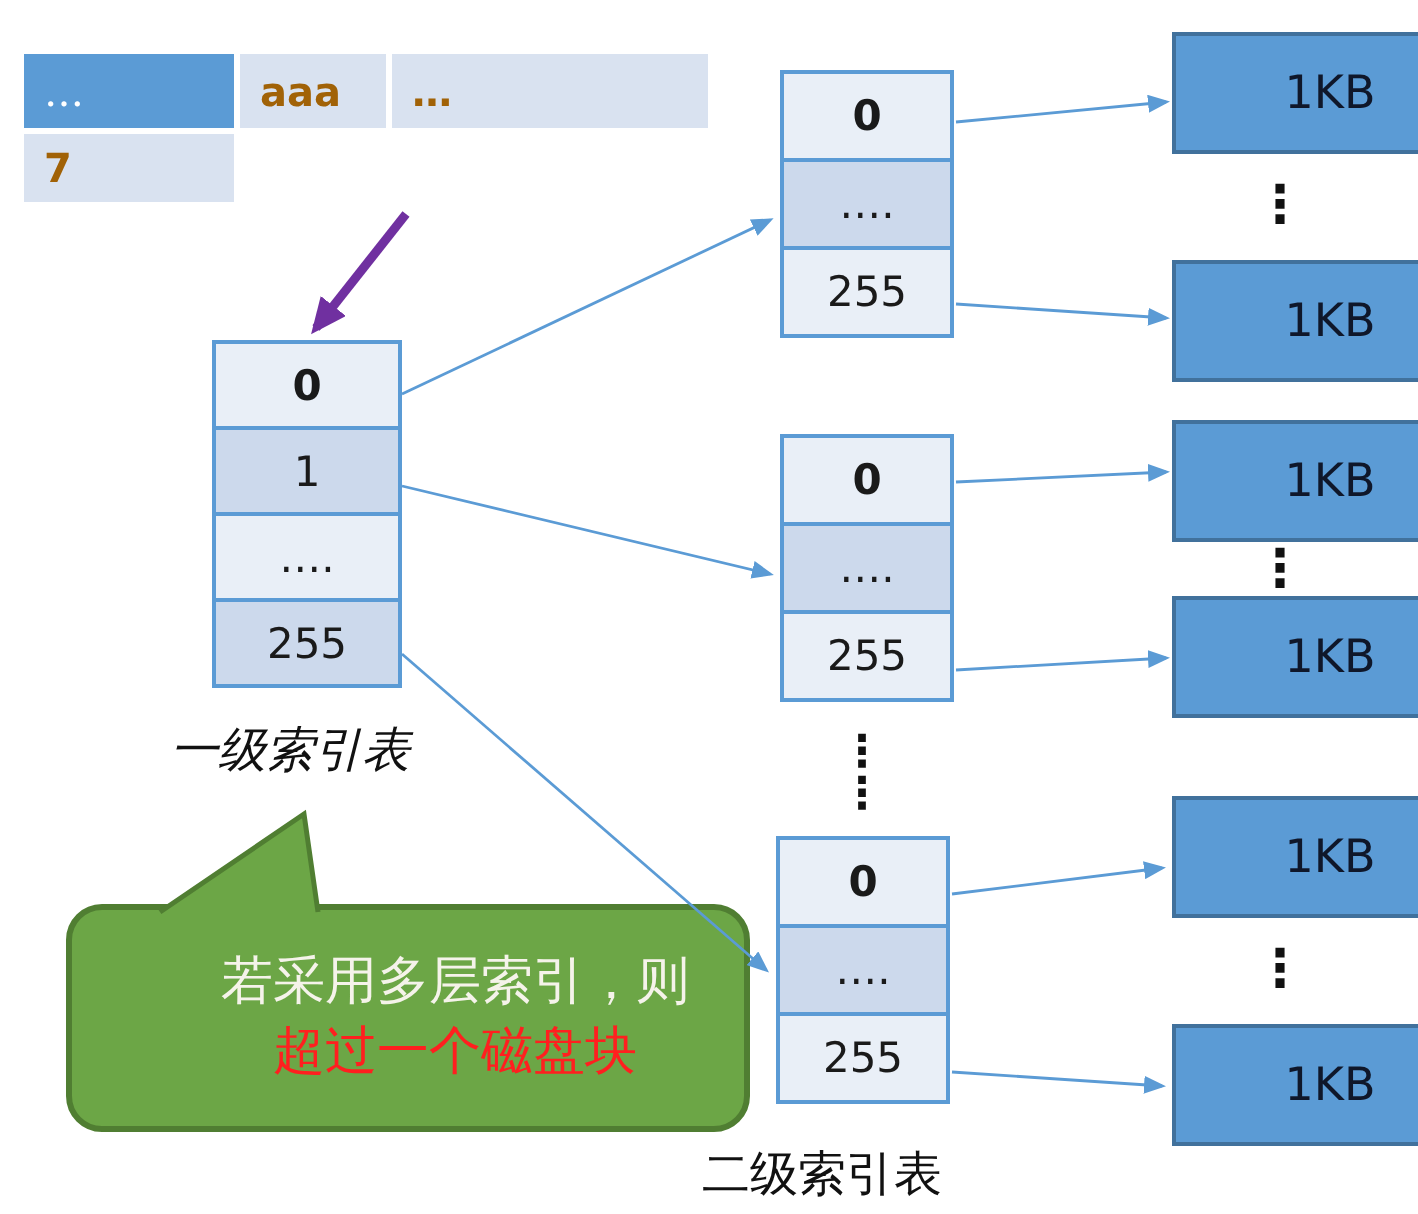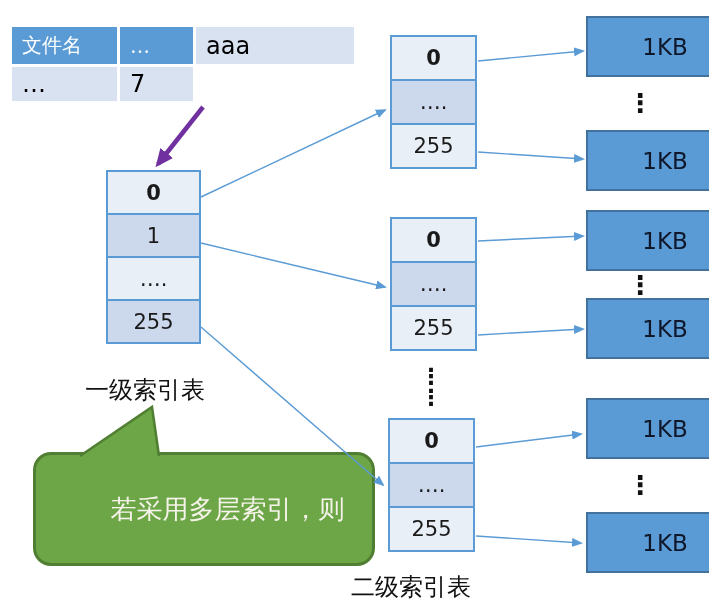--- a/index.html
+++ b/index.html
@@ -13,22 +13,22 @@
     display:grid;grid-template-columns:105px 73px 158px;grid-template-rows:37px 34px;
     gap:3px;
   }
   .ft-head{
     color:#fff;display:flex;align-items:center;padding-left:10px;
     font-family:"DejaVu Serif","Liberation Serif",serif;font-size:20px;
   }
   .ft-head.blue{background:#5B9BD5;}
   .ft-head.red{background:#C00000;}
   .ft-cell{
-    background:#D9E2F0;color:#000000;display:flex;align-items:center;
-    padding-left:10px;font-size:24px;
+    background:#D9E2F0;color:#a16207;display:flex;align-items:center;
+    padding-left:10px;font-size:20px;font-weight:bold;
   }
   
   .idx-table{position:absolute;border:2px solid #5B9BD5;background:#5B9BD5;}
   .idx-cell{
     display:flex;align-items:center;justify-content:center;
     font-size:21px;color:#1a1a1a;border-top:2px solid #5B9BD5;
   }
   .idx-cell:first-child{border-top:none;}
   .idx-cell.light{background:#E9EFF7;}
   .idx-cell.dark{background:#CCD9EC;}
@@ -66,34 +66,33 @@
   #callout .l2,#callout .l3{color:#FF1F1F;}
   
   #overlay{position:absolute;left:0;top:0;width:709px;height:607px;pointer-events:none;}
 </style>
 </head>
 <body>
 
 <div id="stage">
 
   <div id="file-table">
-    <div class="ft-head blue">文件名</div>
     <div class="ft-head blue">…</div>
     <div class="ft-cell">aaa</div>
     <div class="ft-cell">…</div>
     <div class="ft-cell">7</div>
   </div>
 
   <div class="idx-table" style="left:106px;top:170px;width:91px;">
     <div class="idx-cell light bold" style="height:41px;">0</div>
     <div class="idx-cell dark" style="height:41px;">1</div>
     <div class="idx-cell light" style="height:41px;">….</div>
     <div class="idx-cell dark" style="height:41px;">255</div>
   </div>
-  <div class="diagram-label" style="left:65px;top:374px;width:160px;">一级索引表</div>
+  <div class="diagram-label" style="left:65px;top:359px;width:160px;font-style:italic;">一级索引表</div>
 
   <div class="idx-table" style="left:390px;top:35px;width:83px;">
     <div class="idx-cell light bold" style="height:42px;">0</div>
     <div class="idx-cell dark" style="height:42px;">….</div>
     <div class="idx-cell light" style="height:42px;">255</div>
   </div>
   <div class="idx-table" style="left:390px;top:217px;width:83px;">
     <div class="idx-cell light bold" style="height:42px;">0</div>
     <div class="idx-cell dark" style="height:42px;">….</div>
     <div class="idx-cell light" style="height:42px;">255</div>
@@ -113,20 +112,21 @@
   <div class="kb-block" style="top:512px;">1KB</div>
 
   <div class="vdots3" style="left:627px;top:90px;">⋮</div>
   <div class="vdots3" style="left:627px;top:272px;">⋮</div>
   <div class="vdots3" style="left:627px;top:472px;">⋮</div>
   <div class="vdots6" style="left:418px;top:366px;">⋮
 ⋮</div>
 
   <div id="callout">
     <div class="l1">若采用多层索引，则</div>
+    <div class="l3">超过一个磁盘块</div>
   </div>
 
   <svg id="overlay" viewBox="0 0 709 607" xmlns="http://www.w3.org/2000/svg">
     <defs>
       <marker id="blue-head" markerUnits="userSpaceOnUse" markerWidth="11" markerHeight="9" refX="9" refY="4.5" orient="auto">
         <polygon points="0,0 11,4.5 0,9" fill="#5B9BD5"></polygon>
       </marker>
       <marker id="purple-head" markerUnits="userSpaceOnUse" markerWidth="18" markerHeight="16" refX="14" refY="8" orient="auto">
         <polygon points="0,0 18,8 0,16" fill="#7030A0"></polygon>
       </marker>

